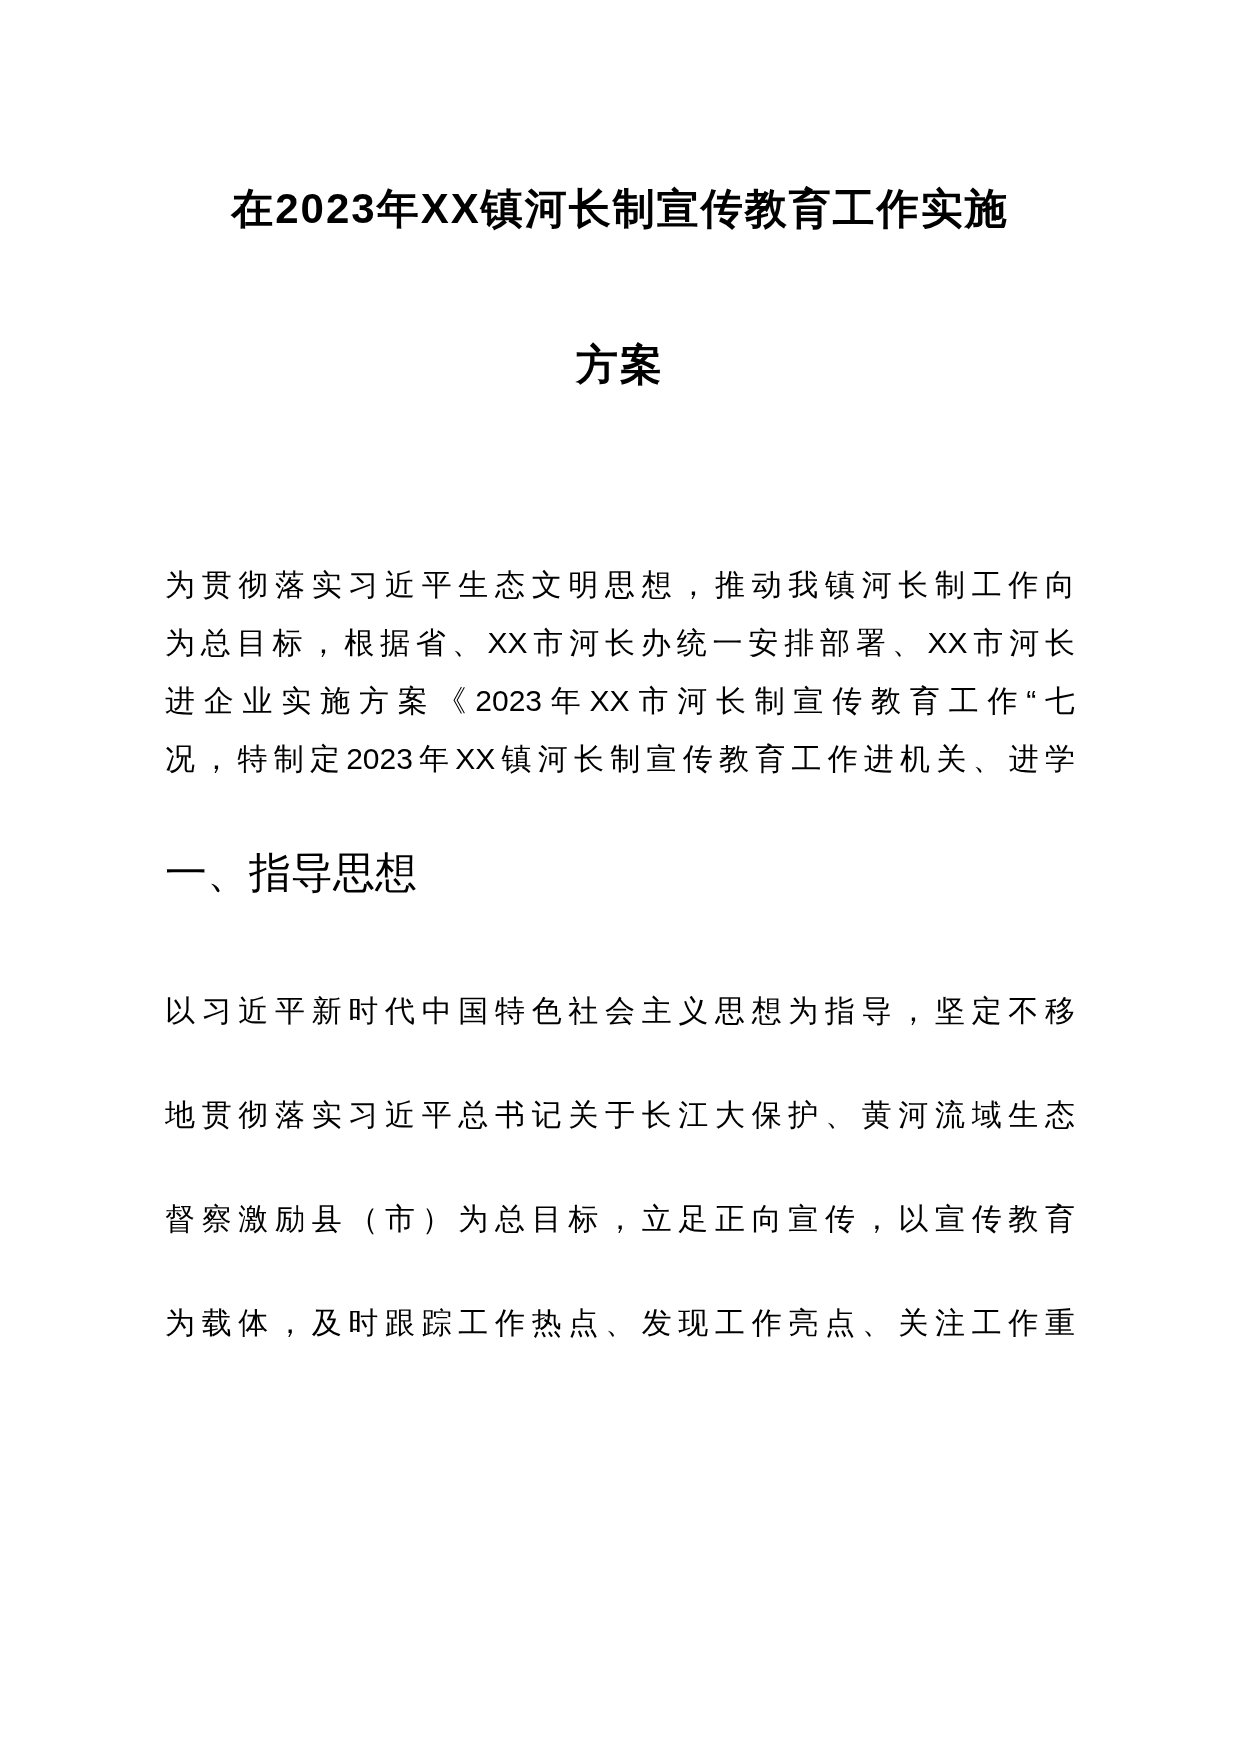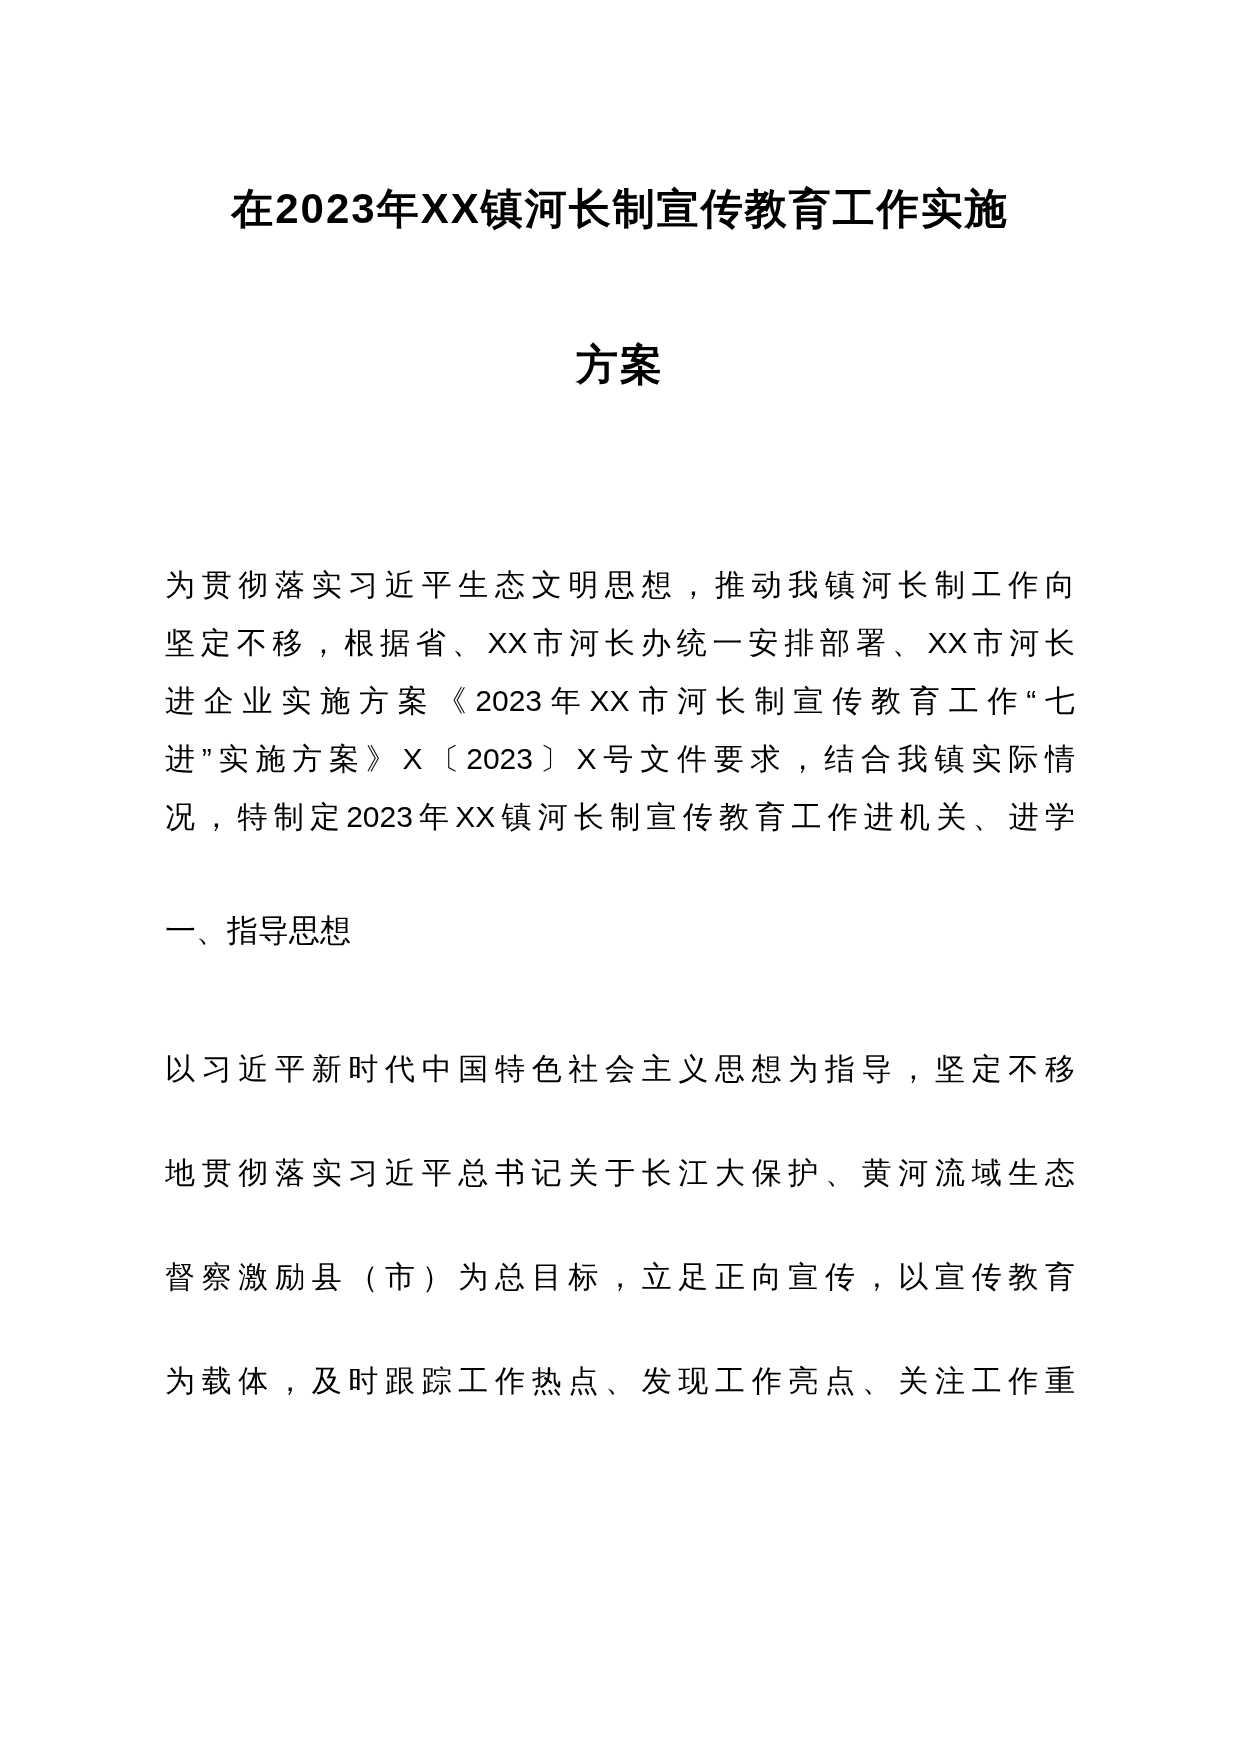--- a/index.html
+++ b/index.html
@@ -46,21 +46,21 @@
   .para .line.fill {
     
     text-align-last: justify;
   }
   .para-1 {
     margin-top: 166px;
     line-height: 58px;
   }
   .section-heading {
     margin: 56px 0 0 0;
-    font-size: 31px;
+    font-size: 42px;
     font-weight: 400;
     line-height: 58px;
     text-align: left;
   }
   .para-2 {
     margin-top: 57px;
     line-height: 104px;
   }
 </style>
 </head>
@@ -68,23 +68,22 @@
 
 <div class="page">
 
   <h1 class="doc-title">
     <span class="title-line">在2023年XX镇河长制宣传教育工作实施</span>
     <span class="title-line">方案</span>
   </h1>
 
   <div class="para para-1">
     <div class="line fill">为贯彻落实习近平生态文明思想，推动我镇河长制工作向</div>
-    <div class="line fill">坚定不移，根据省、XX市河长办统一安排部署、XX市河长</div>
+    <div class="line fill">为总目标，根据省、XX市河长办统一安排部署、XX市河长</div>
     <div class="line fill">进企业实施方案《2023年XX市河长制宣传教育工作“七</div>
-    <div class="line fill">进”实施方案》X〔2023〕X号文件要求，结合我镇实际情</div>
     <div class="line fill">况，特制定2023年XX镇河长制宣传教育工作进机关、进学</div>
   </div>
 
   <h2 class="section-heading">一、指导思想</h2>
 
   <div class="para para-2">
     <div class="line fill">以习近平新时代中国特色社会主义思想为指导，坚定不移</div>
     <div class="line fill">地贯彻落实习近平总书记关于长江大保护、黄河流域生态</div>
     <div class="line fill">督察激励县（市）为总目标，立足正向宣传，以宣传教育</div>
     <div class="line fill">为载体，及时跟踪工作热点、发现工作亮点、关注工作重</div>

